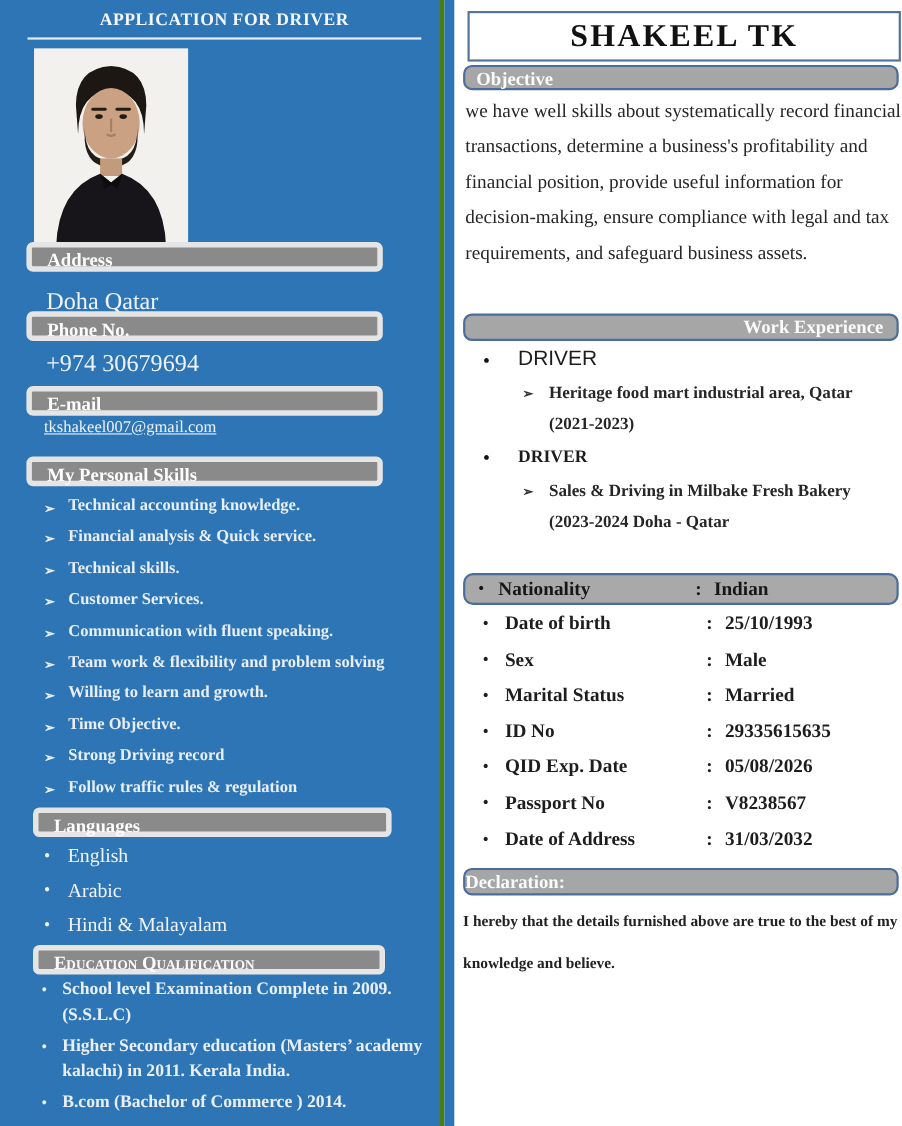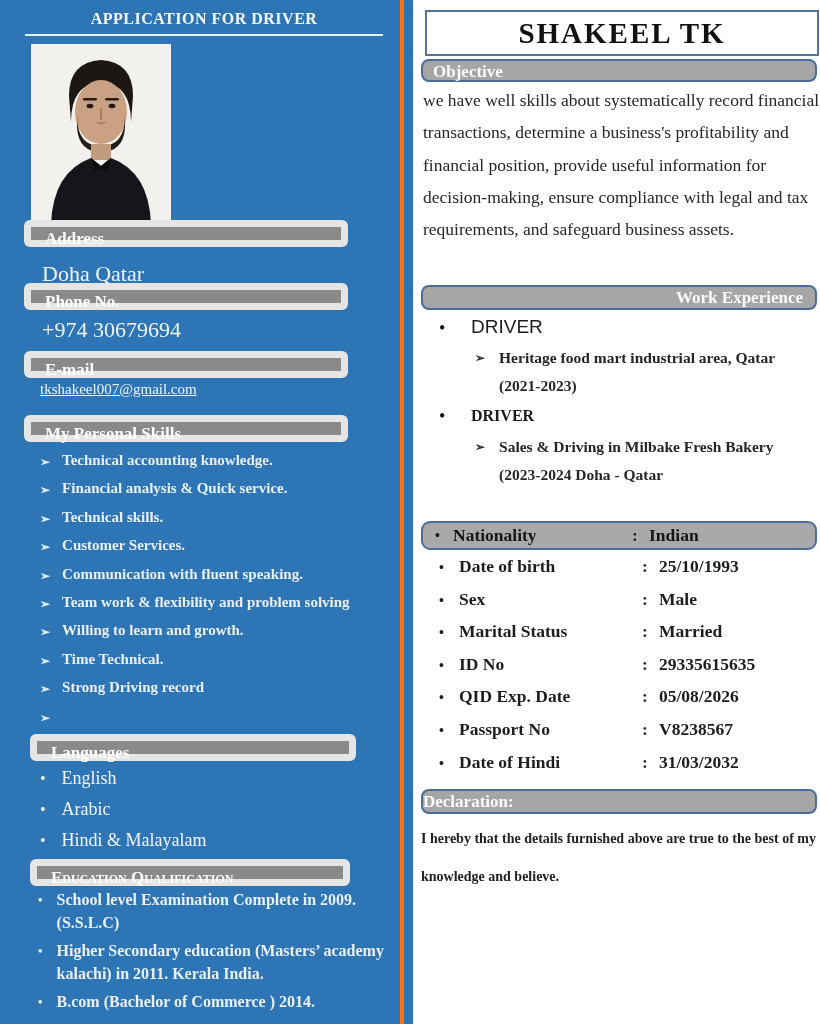--- a/index.html
+++ b/index.html
@@ -1,21 +1,21 @@
 <!DOCTYPE html>
 <html><head>
 <meta charset="utf-8">
 <style>
   * { margin: 0; padding: 0; box-sizing: border-box; }
   html, body { background: #e8e8e8; }
   .page {
     position: relative;
     width: 820px; height: 1024px;
     margin: 0 auto;
-    background: #f97316;
+    background: #4d7c0f;
     overflow: hidden;
     font-family: "Liberation Serif", serif;
   }
 
   
   .sidebar {
     position: absolute; left: 0; top: 0;
     width: 400px; height: 1024px;
     background: #2e75b6;
     color: #f5f8fb;
@@ -31,21 +31,21 @@
   }
   .photo {
     position: absolute; left: 31px; top: 44px;
     width: 140px; height: 180px;
     background: #f4f3f1;
     overflow: hidden;
   }
   .bar-left {
     position: absolute; left: 24px; width: 324px; height: 27px;
     background: #8a8a8a;
-    border: 7px solid #e5e5e5;
+    border: 5px solid #e5e5e5;
     border-radius: 6px;
     color: #fdfdfd;
     font-weight: bold; font-size: 17px;
     padding: 2px 0 0 14px;
   }
   .sb-text {
     position: absolute; color: #eef3f9; font-size: 22px;
   }
   .sb-link {
     position: absolute; color: #eef3f9; font-size: 15px;
@@ -222,28 +222,29 @@
       <div class="skill-item">
           <span class="arrow">➢</span>
           <span>Team work &amp; flexibility and problem solving</span>
         </div>
       <div class="skill-item">
           <span class="arrow">➢</span>
           <span>Willing to learn and growth.</span>
         </div>
       <div class="skill-item">
           <span class="arrow">➢</span>
-          <span>Time Technical.</span>
+          <span>Time Objective.</span>
         </div>
       <div class="skill-item">
           <span class="arrow">➢</span>
           <span>Strong Driving record</span>
         </div>
       <div class="skill-item">
           <span class="arrow">➢</span>
+          <span>Follow traffic rules &amp; regulation</span>
         </div>
     </div>
 
     <div class="bar-left" style="top:734px; left:30px; width:326px;">
       <span>Languages</span>
     </div>
 
     <div class="lang-list">
       <div class="lang-item">
           <span class="dot">•</span>
@@ -347,21 +348,21 @@
         <span class="val">05/08/2026</span>
       </div>
       <div class="detail-row">
         <span class="dot">•</span>
         <span class="lbl">Passport No</span>
         <span class="colon">:</span>
         <span class="val">V8238567</span>
       </div>
       <div class="detail-row">
         <span class="dot">•</span>
-        <span class="lbl">Date of Hindi</span>
+        <span class="lbl">Date of Address</span>
         <span class="colon">:</span>
         <span class="val">31/03/2032</span>
       </div>
     </div>
 
     <div class="bar-right decl-bar-label" style="top:789px; text-align:left; padding-left:0;">
       <span>Declaration:</span>
     </div>
     <div class="declaration-text">I hereby that the details furnished above are true to the best of my knowledge and believe.</div>
 

